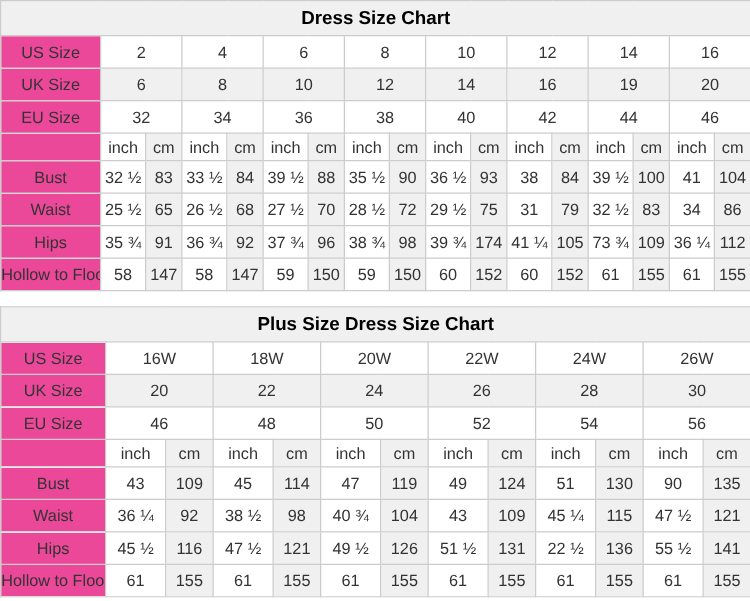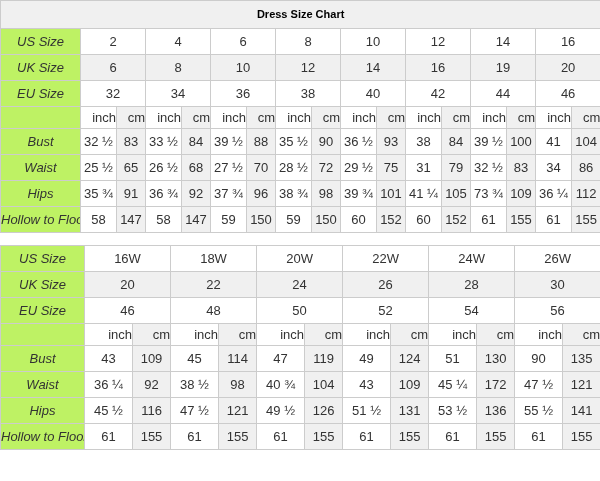--- a/index.html
+++ b/index.html
@@ -24,37 +24,35 @@
     text-align: center;
     vertical-align: middle;
     padding: 0;
     height: 25px;
     line-height: 25px;
     white-space: nowrap;
     overflow: hidden;
   }
   table.size-chart tr.title-row td {
     font-weight: bold;
-    font-size: 11px;
+    font-size: 15px;
     color: #000000;
     background: #f0f0f0;
     height: 27px;
     line-height: 27px;
   }
   table.size-chart td.label-cell {
-    background: #bef264;
-    font-style: italic;
+    background: #ec4899;
   }
   table.size-chart td.shaded {
     background: #f0f0f0;
   }
   table.size-chart tr.unit-row td {
     height: 21px;
     line-height: 21px;
-    text-align: right;
   }
   .table-gap {
     height: 12px;
   }
 </style>
 </head>
 <body>
 
 <div class="page">
   <table class="size-chart">
@@ -175,21 +173,21 @@
           <td class="label-cell">Hips</td>
           <td>35 ¾</td>
           <td class="shaded">91</td>
           <td>36 ¾</td>
           <td class="shaded">92</td>
           <td>37 ¾</td>
           <td class="shaded">96</td>
           <td>38 ¾</td>
           <td class="shaded">98</td>
           <td>39 ¾</td>
-          <td class="shaded">101</td>
+          <td class="shaded">174</td>
           <td>41 ¼</td>
           <td class="shaded">105</td>
           <td>73 ¾</td>
           <td class="shaded">109</td>
           <td>36 ¼</td>
           <td class="shaded">112</td>
         </tr>
         <tr class="measure-row">
           <td class="label-cell">Hollow to Floor</td>
           <td>58</td>
@@ -222,20 +220,23 @@
         <col style="width: 48px;">
         <col style="width: 38px;">
         <col style="width: 48px;">
         <col style="width: 38px;">
         <col style="width: 48px;">
         <col style="width: 38px;">
         <col style="width: 48px;">
         <col style="width: 38px;">
       </colgroup>
       <tbody>
+        <tr class="title-row">
+          <td colspan="13">Plus Size Dress Size Chart</td>
+        </tr>
         <tr class="size-row">
           <td class="label-cell">US Size</td>
           <td colspan="2">16W</td>
           <td colspan="2">18W</td>
           <td colspan="2">20W</td>
           <td colspan="2">22W</td>
           <td colspan="2">24W</td>
           <td colspan="2">26W</td>
         </tr>
         <tr class="size-row">
@@ -290,35 +291,35 @@
           <td class="label-cell">Waist</td>
           <td>36 ¼</td>
           <td class="shaded">92</td>
           <td>38 ½</td>
           <td class="shaded">98</td>
           <td>40 ¾</td>
           <td class="shaded">104</td>
           <td>43</td>
           <td class="shaded">109</td>
           <td>45 ¼</td>
-          <td class="shaded">172</td>
+          <td class="shaded">115</td>
           <td>47 ½</td>
           <td class="shaded">121</td>
         </tr>
         <tr class="measure-row">
           <td class="label-cell">Hips</td>
           <td>45 ½</td>
           <td class="shaded">116</td>
           <td>47 ½</td>
           <td class="shaded">121</td>
           <td>49 ½</td>
           <td class="shaded">126</td>
           <td>51 ½</td>
           <td class="shaded">131</td>
-          <td>53 ½</td>
+          <td>22 ½</td>
           <td class="shaded">136</td>
           <td>55 ½</td>
           <td class="shaded">141</td>
         </tr>
         <tr class="measure-row">
           <td class="label-cell">Hollow to Floor</td>
           <td>61</td>
           <td class="shaded">155</td>
           <td>61</td>
           <td class="shaded">155</td>

